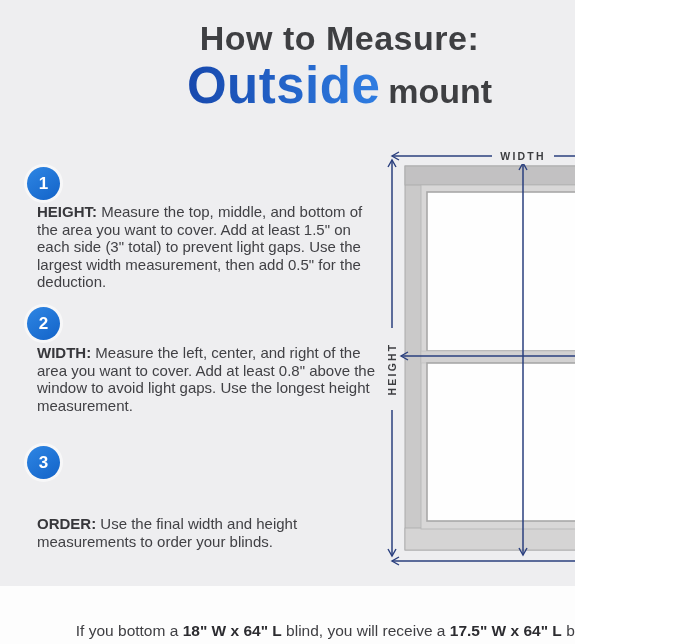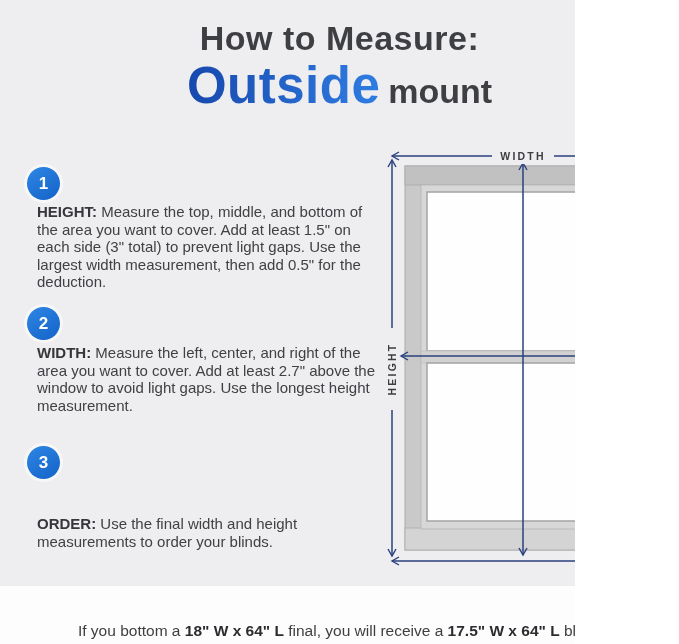--- a/index.html
+++ b/index.html
@@ -54,21 +54,21 @@
     <div class="t1">How to Measure:</div>
     <div class="t2">
       <span class="hl">Outside</span><span class="suffix">mount</span>
     </div>
   </header>
 
   <div class="badge b1">1</div>
   <p class="steptext st1"><strong>HEIGHT:</strong><span> Measure the top, middle, and bottom of the area you want to cover. Add at least 1.5" on each side (3" total) to prevent light gaps. Use the largest width measurement, then add 0.5" for the deduction.</span></p>
 
   <div class="badge b2">2</div>
-  <p class="steptext st2"><strong>WIDTH:</strong><span> Measure the left, center, and right of the area you want to cover. Add at least 2.7" above the window to avoid light gaps. Use the longest height measurement.</span></p>
+  <p class="steptext st2"><strong>WIDTH:</strong><span> Measure the left, center, and right of the area you want to cover. Add at least 0.8" above the window to avoid light gaps. Use the longest height measurement.</span></p>
 
   <div class="badge b3">3</div>
   <p class="steptext st3"><strong>ORDER:</strong><span> Use the final width and height measurements to order your blinds.</span></p>
 
   <div class="diagram">
     <svg width="304" height="465" viewBox="0 0 304 465">
       <defs>
         <marker id="ah" markerWidth="14" markerHeight="14" refX="9" refY="5" orient="auto-start-reverse" markerUnits="userSpaceOnUse">
           <path d="M2,1 L9,5 L2,9" fill="none" stroke="#2a3f7e" stroke-width="1.4"></path>
         </marker>
@@ -95,16 +95,16 @@
 
       <rect x="8" y="190" width="18" height="82" fill="#eeeef0"></rect>
       <text class="dlabel" transform="translate(21 231) rotate(-90)" text-anchor="middle">HEIGHT</text>
 
       <line class="arrow" x1="26" y1="218" x2="276" y2="218" marker-start="url(#ah)" marker-end="url(#ah)"></line>
     </svg>
   </div>
 
   <div class="footer-band">
     <div class="ex-h">EXAMPLE</div>
-    <p class="ex-t"><span>If you bottom a </span><strong>18" W x 64" L</strong><span> final, you will receive a </span><strong>17.5" W x 64" L</strong><span> blind.</span></p>
+    <p class="ex-t"><span>If you bottom a </span><strong>18" W x 64" L</strong><span> blind, you will receive a </span><strong>17.5" W x 64" L</strong><span> blind.</span></p>
   </div>
 
 </div>
 
 </body></html>

